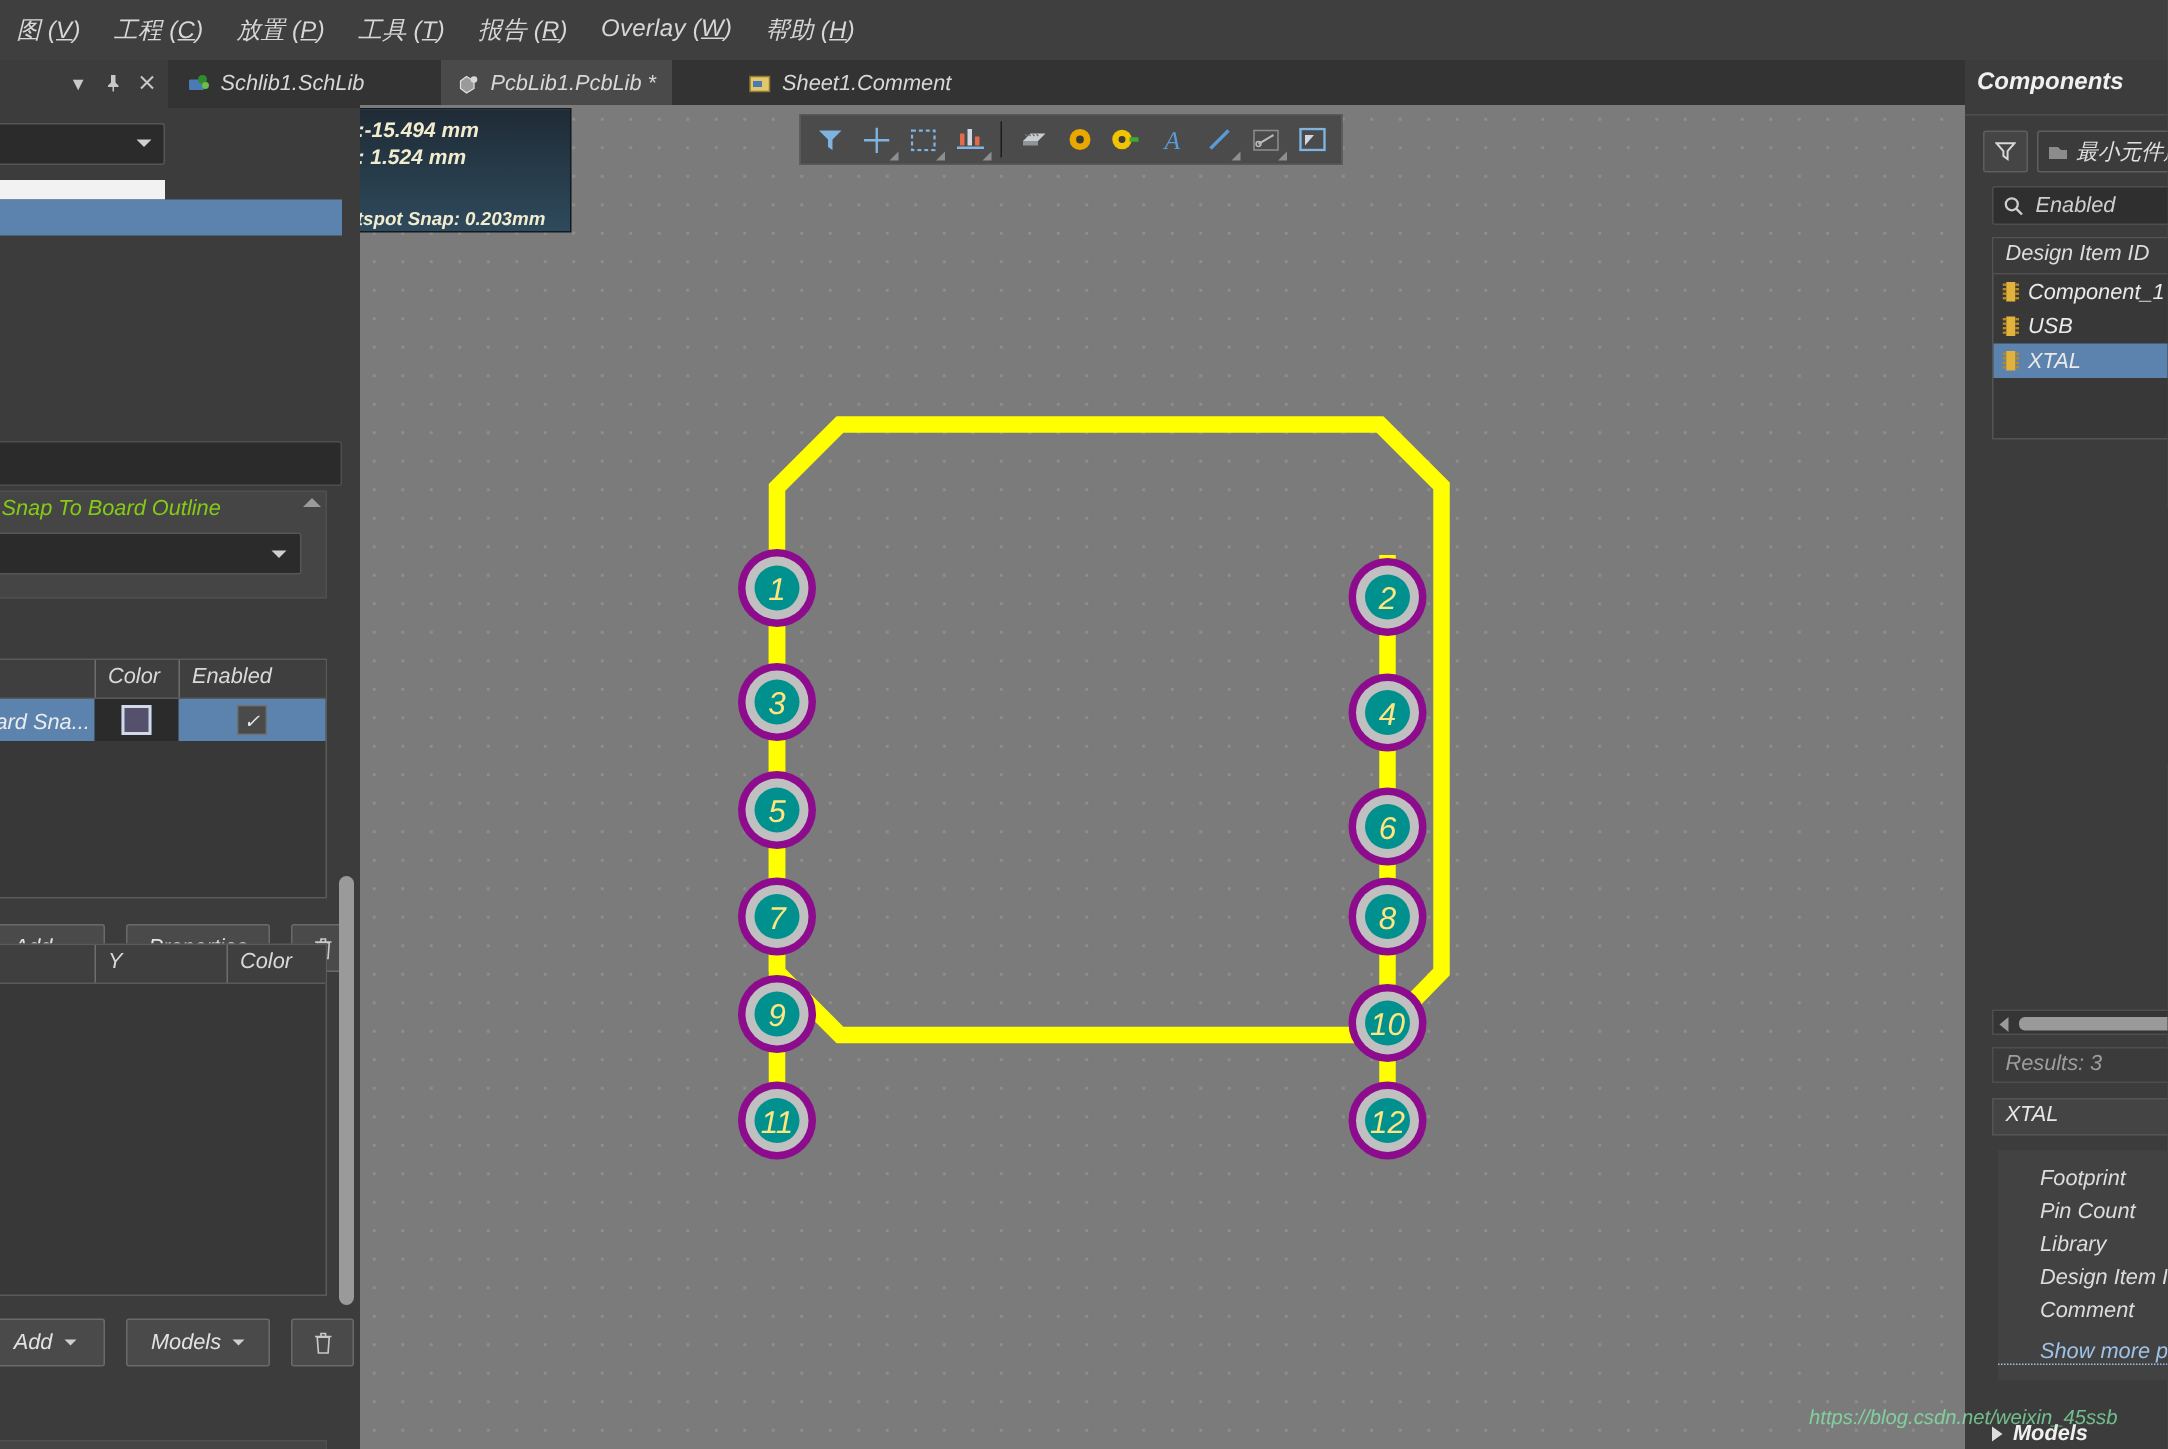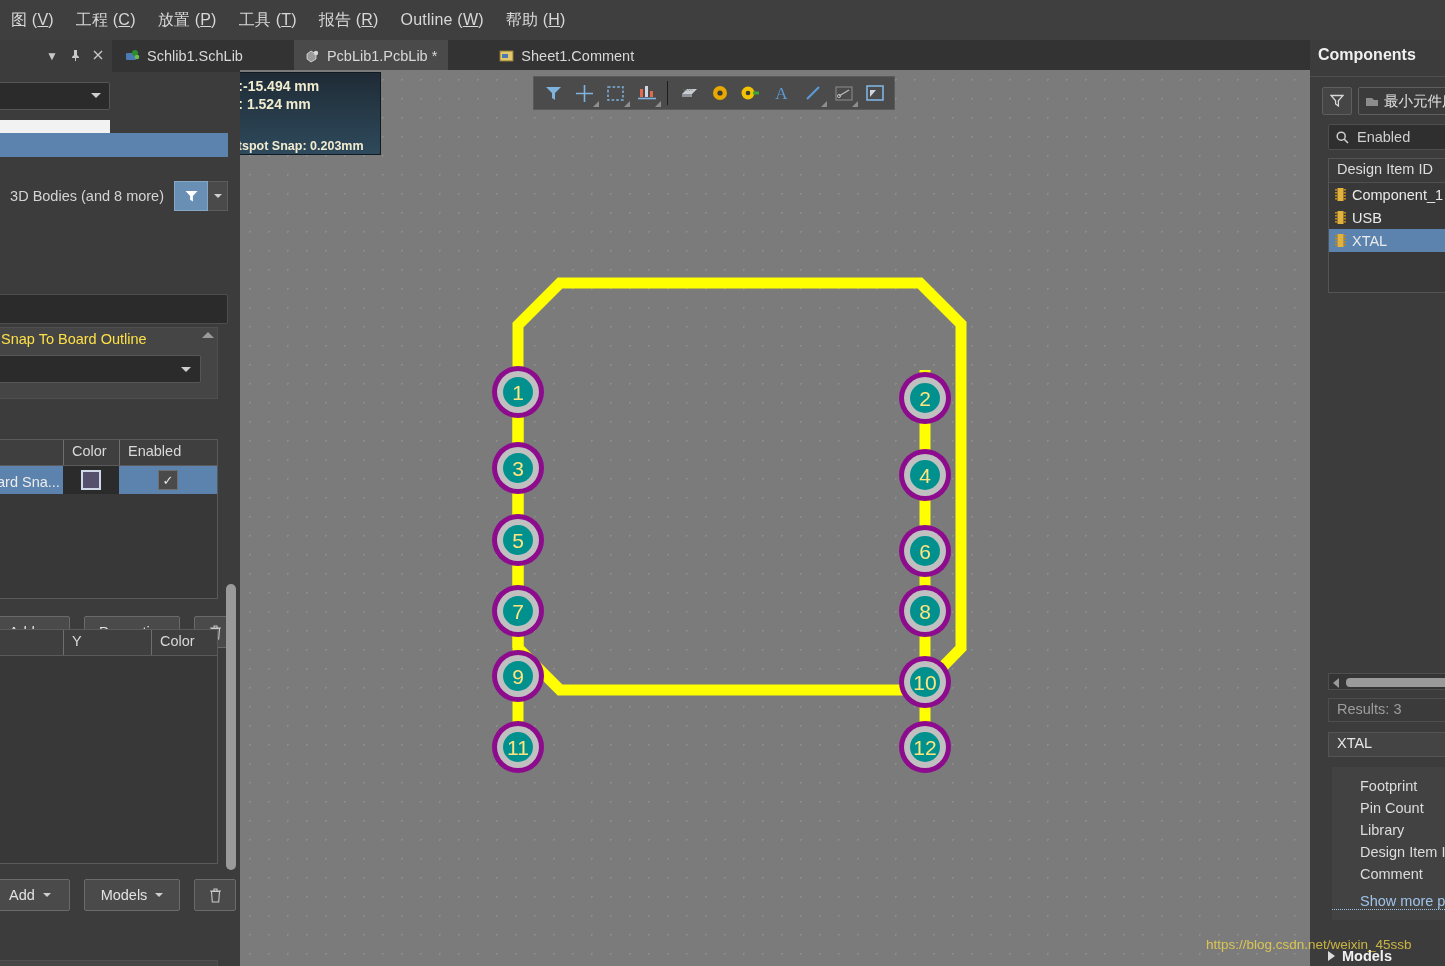--- a/index.html
+++ b/index.html
@@ -3,21 +3,21 @@
 <meta charset="utf-8">
 <style>
   * { box-sizing: border-box; margin: 0; padding: 0; }
   html, body {
     width: 1445px; height: 966px;
     background: #3a3a3a;
     font-family: "Liberation Sans", sans-serif;
     overflow: hidden;
     -webkit-font-smoothing: antialiased;
   }
-  #root { position: relative; width: 1445px; height: 966px; }
+  #root { position: relative; width: 1445px; height: 966px; font-style: italic; }
 
   
   .menubar {
     position: absolute; left: 0; top: 0; width: 1445px; height: 40px;
     background: #3f3f3f;
     display: flex; align-items: center;
   }
   .menu-item {
     color: #d7d7d7; font-size: 16px; padding: 3px 11px; white-space: nowrap;
     letter-spacing: .2px;
@@ -71,21 +71,21 @@
     display: flex; align-items: center; justify-content: center;
   }
   .btn-funnel-dd {
     width: 20px; height: 30px; background: #4a4a4a; border: 1px solid #5d5d5d; border-left: none;
     display: flex; align-items: center; justify-content: center;
   }
   .funnel-glyph { width: 13px; height: 13px; display: block; }
 
   .lp-blackbox { position: absolute; left: -10px; top: 222px; width: 238px; height: 30px; background: #2b2b2b; border: 1px solid #4e4e4e; border-radius: 2px;}
   .lp-group1 { position: absolute; left: -10px; top: 255px; width: 228px; height: 72px; background: #454545; border: 1px solid #4f4f4f;}
-  .lp-group1 .ghead { position: absolute; left: 10px; top: 3px; color: #fde047; font-size: 14.5px; white-space: nowrap; }
+  .lp-group1 .ghead { position: absolute; left: 10px; top: 3px; color: #84cc16; font-size: 14.5px; white-space: nowrap; }
   .lp-group1 .gsel {
     position: absolute; left: -58px; top: 27px; width: 268px; height: 28px;
     background: #2b2b2b; border: 1px solid #565656; border-radius: 2px;
   }
   .lp-group1 .gsel .caret { position: absolute; right: 9px; top: 11px; }
   .lp-scrollup {
     position: absolute; right: 3px; top: 4px;
     width: 0; height: 0; border-left: 6px solid transparent; border-right: 6px solid transparent;
     border-bottom: 6px solid #9a9a9a;
   }
@@ -208,21 +208,21 @@
   .rp-params { position: absolute; left: 22px; top: 727px; width: 123px; background: #424242; padding: 8px 0 10px 0;}
   .rp-params .prow { color: #dcdcdc; font-size: 14.5px; padding: 3px 0 3px 28px; white-space: nowrap; }
   .rp-showmore {
     color: #9fc2e8; font-size: 14.5px; padding-left: 28px; margin-top: 8px;
     border-bottom: 1px dotted #9fc2e8; display: inline-block; white-space: nowrap;
   }
   .rp-acc { position: absolute; left: 18px; color: #f0f0f0; font-size: 14.5px; font-weight: bold; display: flex; align-items: center; gap: 7px; }
   .tri-r { width:0;height:0;border-top:5px solid transparent;border-bottom:5px solid transparent;border-left:7px solid #dddddd; }
 
   .watermark {
-    position: absolute; left: 1206px; top: 937px; color: #fde047; font-size: 13.5px;
+    position: absolute; left: 1206px; top: 937px; color: #86efac; font-size: 13.5px;
     opacity: .72; white-space: nowrap;
   }
 </style>
 </head>
 <body>
 
 <div id="root">
 
   <div class="menubar">
     <div class="menu-item">
@@ -234,21 +234,21 @@
     <div class="menu-item">
       <span>放置 (</span><span class="hk">P</span><span>)</span>
     </div>
     <div class="menu-item">
       <span>工具 (</span><span class="hk">T</span><span>)</span>
     </div>
     <div class="menu-item">
       <span>报告 (</span><span class="hk">R</span><span>)</span>
     </div>
     <div class="menu-item">
-      <span>Outline (</span><span class="hk">W</span><span>)</span>
+      <span>Overlay (</span><span class="hk">W</span><span>)</span>
     </div>
     <div class="menu-item">
       <span>帮助 (</span><span class="hk">H</span><span>)</span>
     </div>
   </div>
 
   <div class="tabstrip"></div>
 
   <div class="panelbtns">
     <span class="pb">▼</span>
@@ -466,31 +466,20 @@
   </div>
 
   <div class="leftpanel">
 
     <div class="lp-top-dd">
       <span class="caret"></span>
     </div>
     <div class="lp-whitebar"></div>
     <div class="lp-bluebar"></div>
 
-    <div class="lp-filterrow">
-      <span class="lp-filterlabel">3D Bodies (and 8 more)</span>
-      <div class="btn-funnel">
-        <svg class="funnel-glyph" viewBox="0 0 13 13">
-            <path d="M0.5 1h12l-4.6 5v5.5l-2.8-1.8V6z" fill="#ffffff"></path>
-          </svg>
-      </div>
-      <div class="btn-funnel-dd">
-        <span class="caret sm"></span>
-      </div>
-    </div>
 
     <div class="lp-blackbox"></div>
 
     <div class="lp-group1">
       <div class="ghead">Snap To Board Outline</div>
       <div class="lp-scrollup"></div>
       <div class="gsel">
 
         <span class="caret"></span>
       </div>

